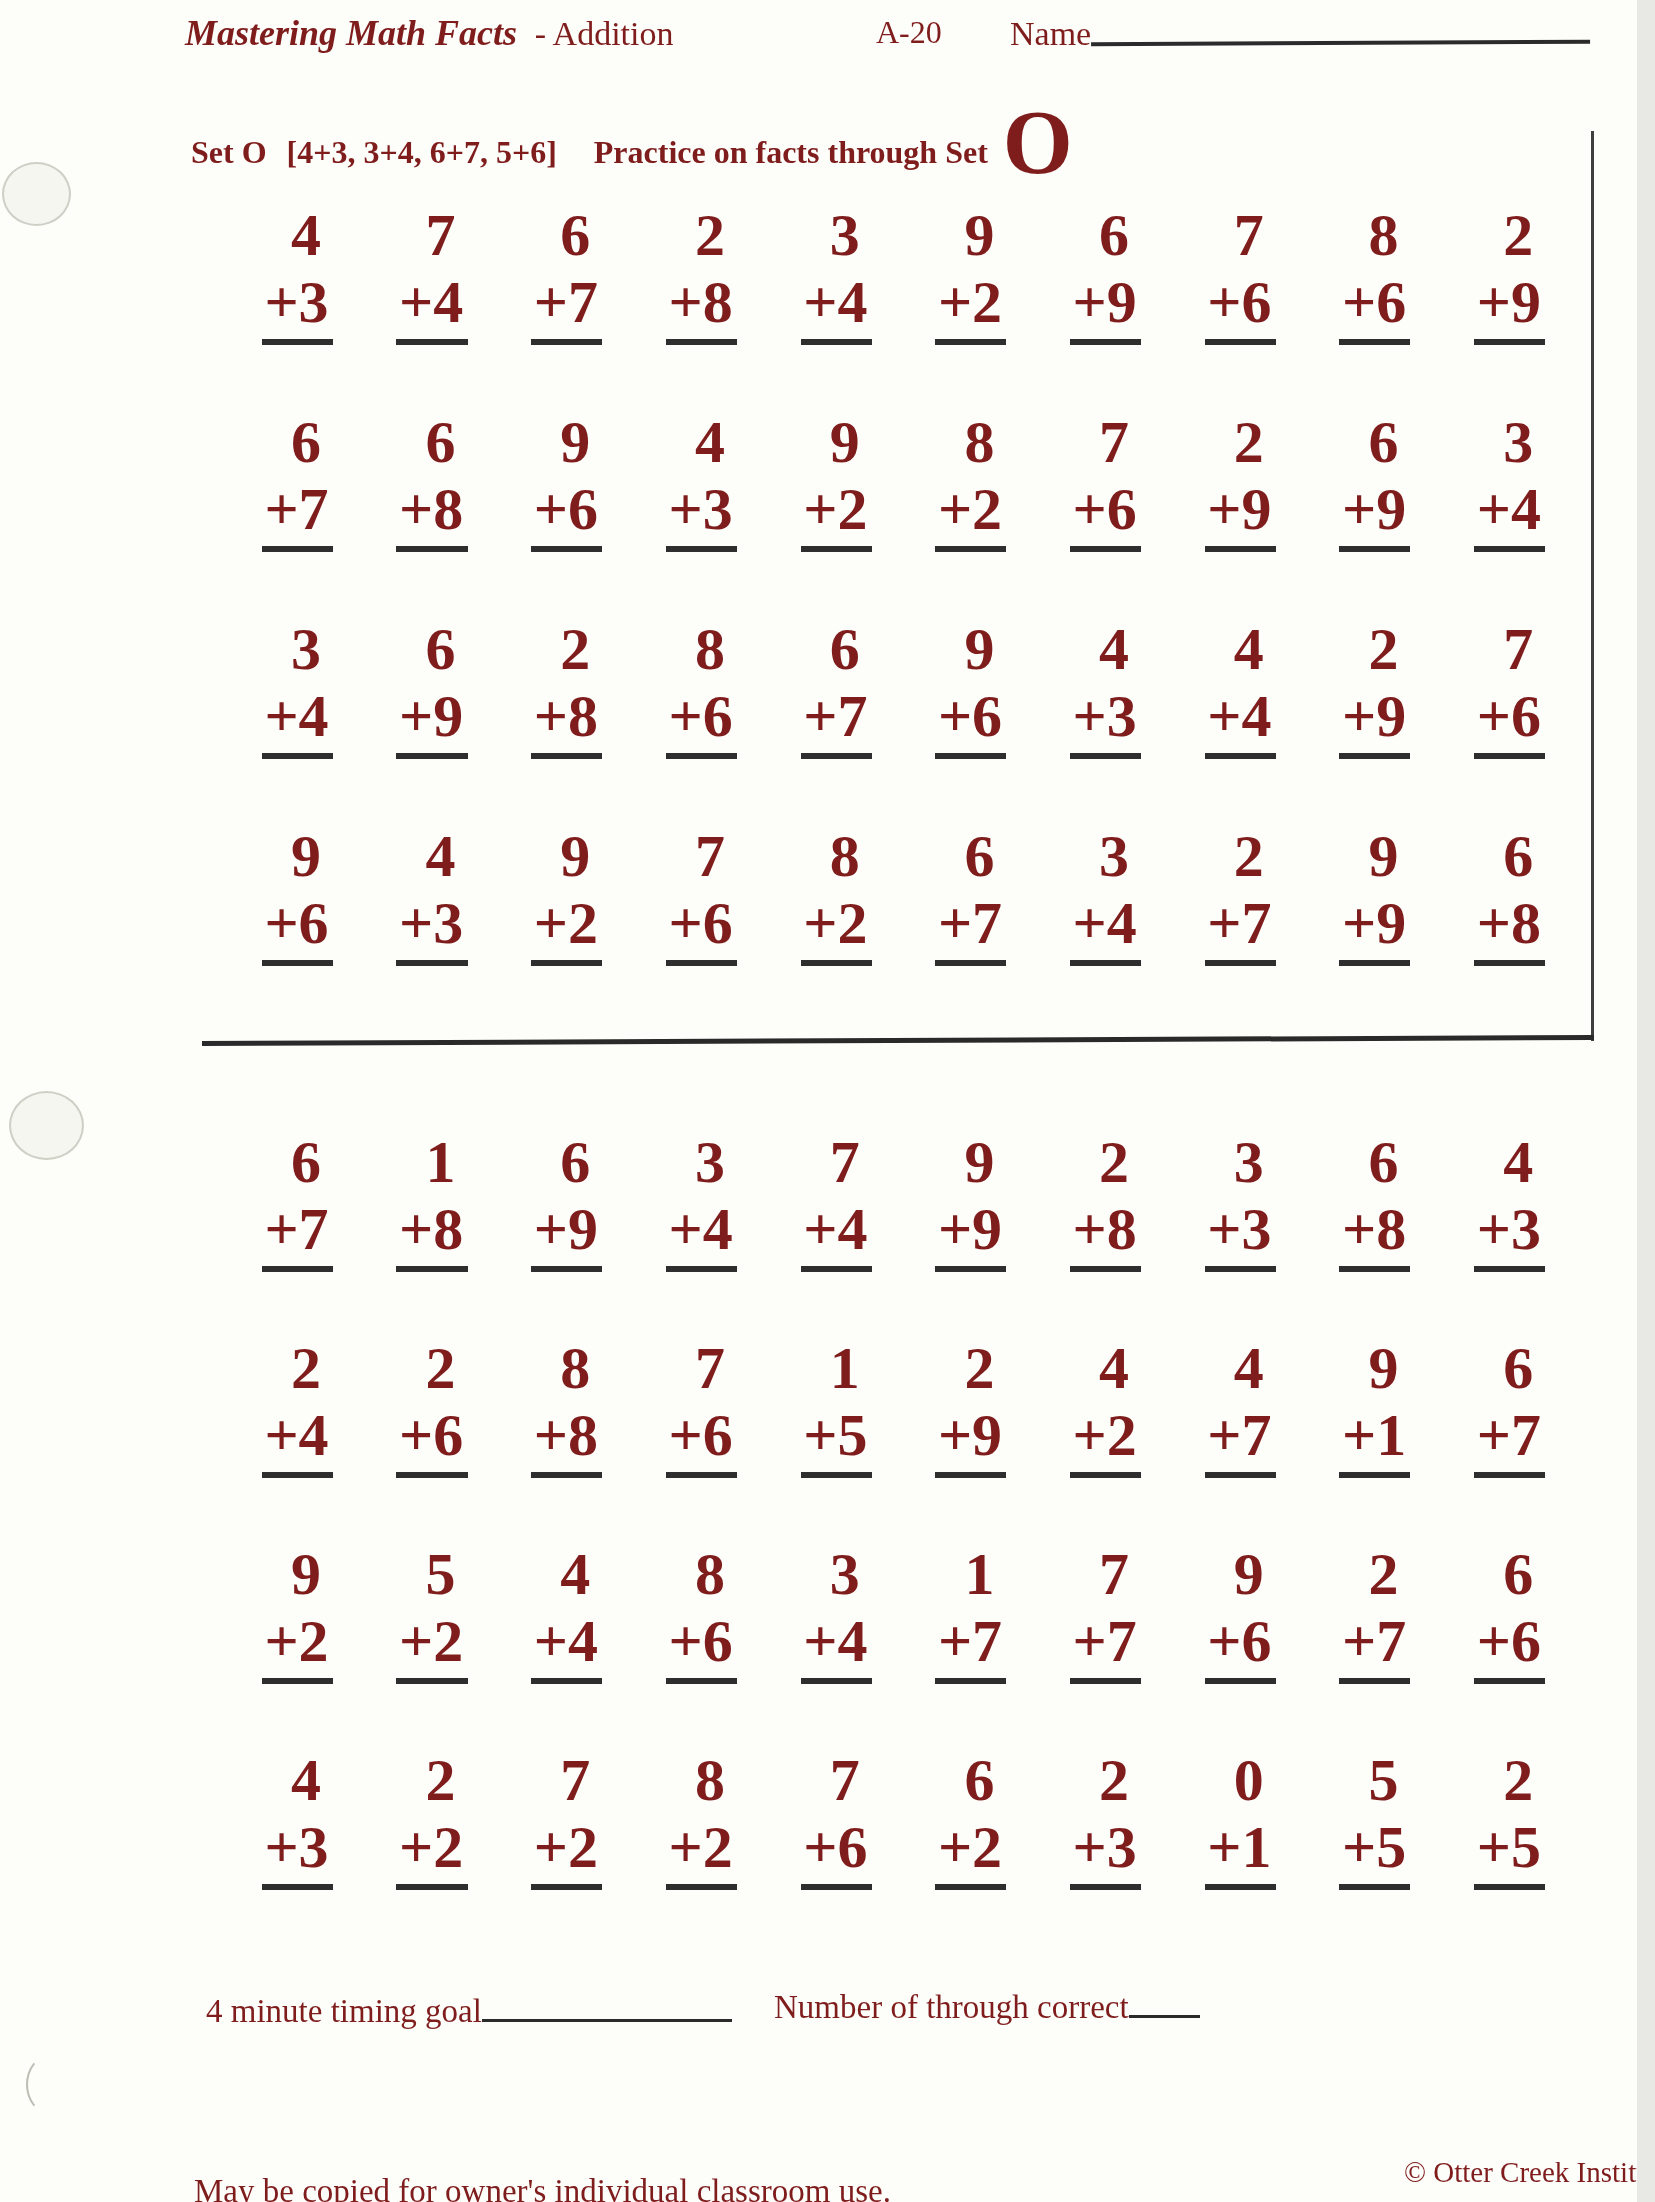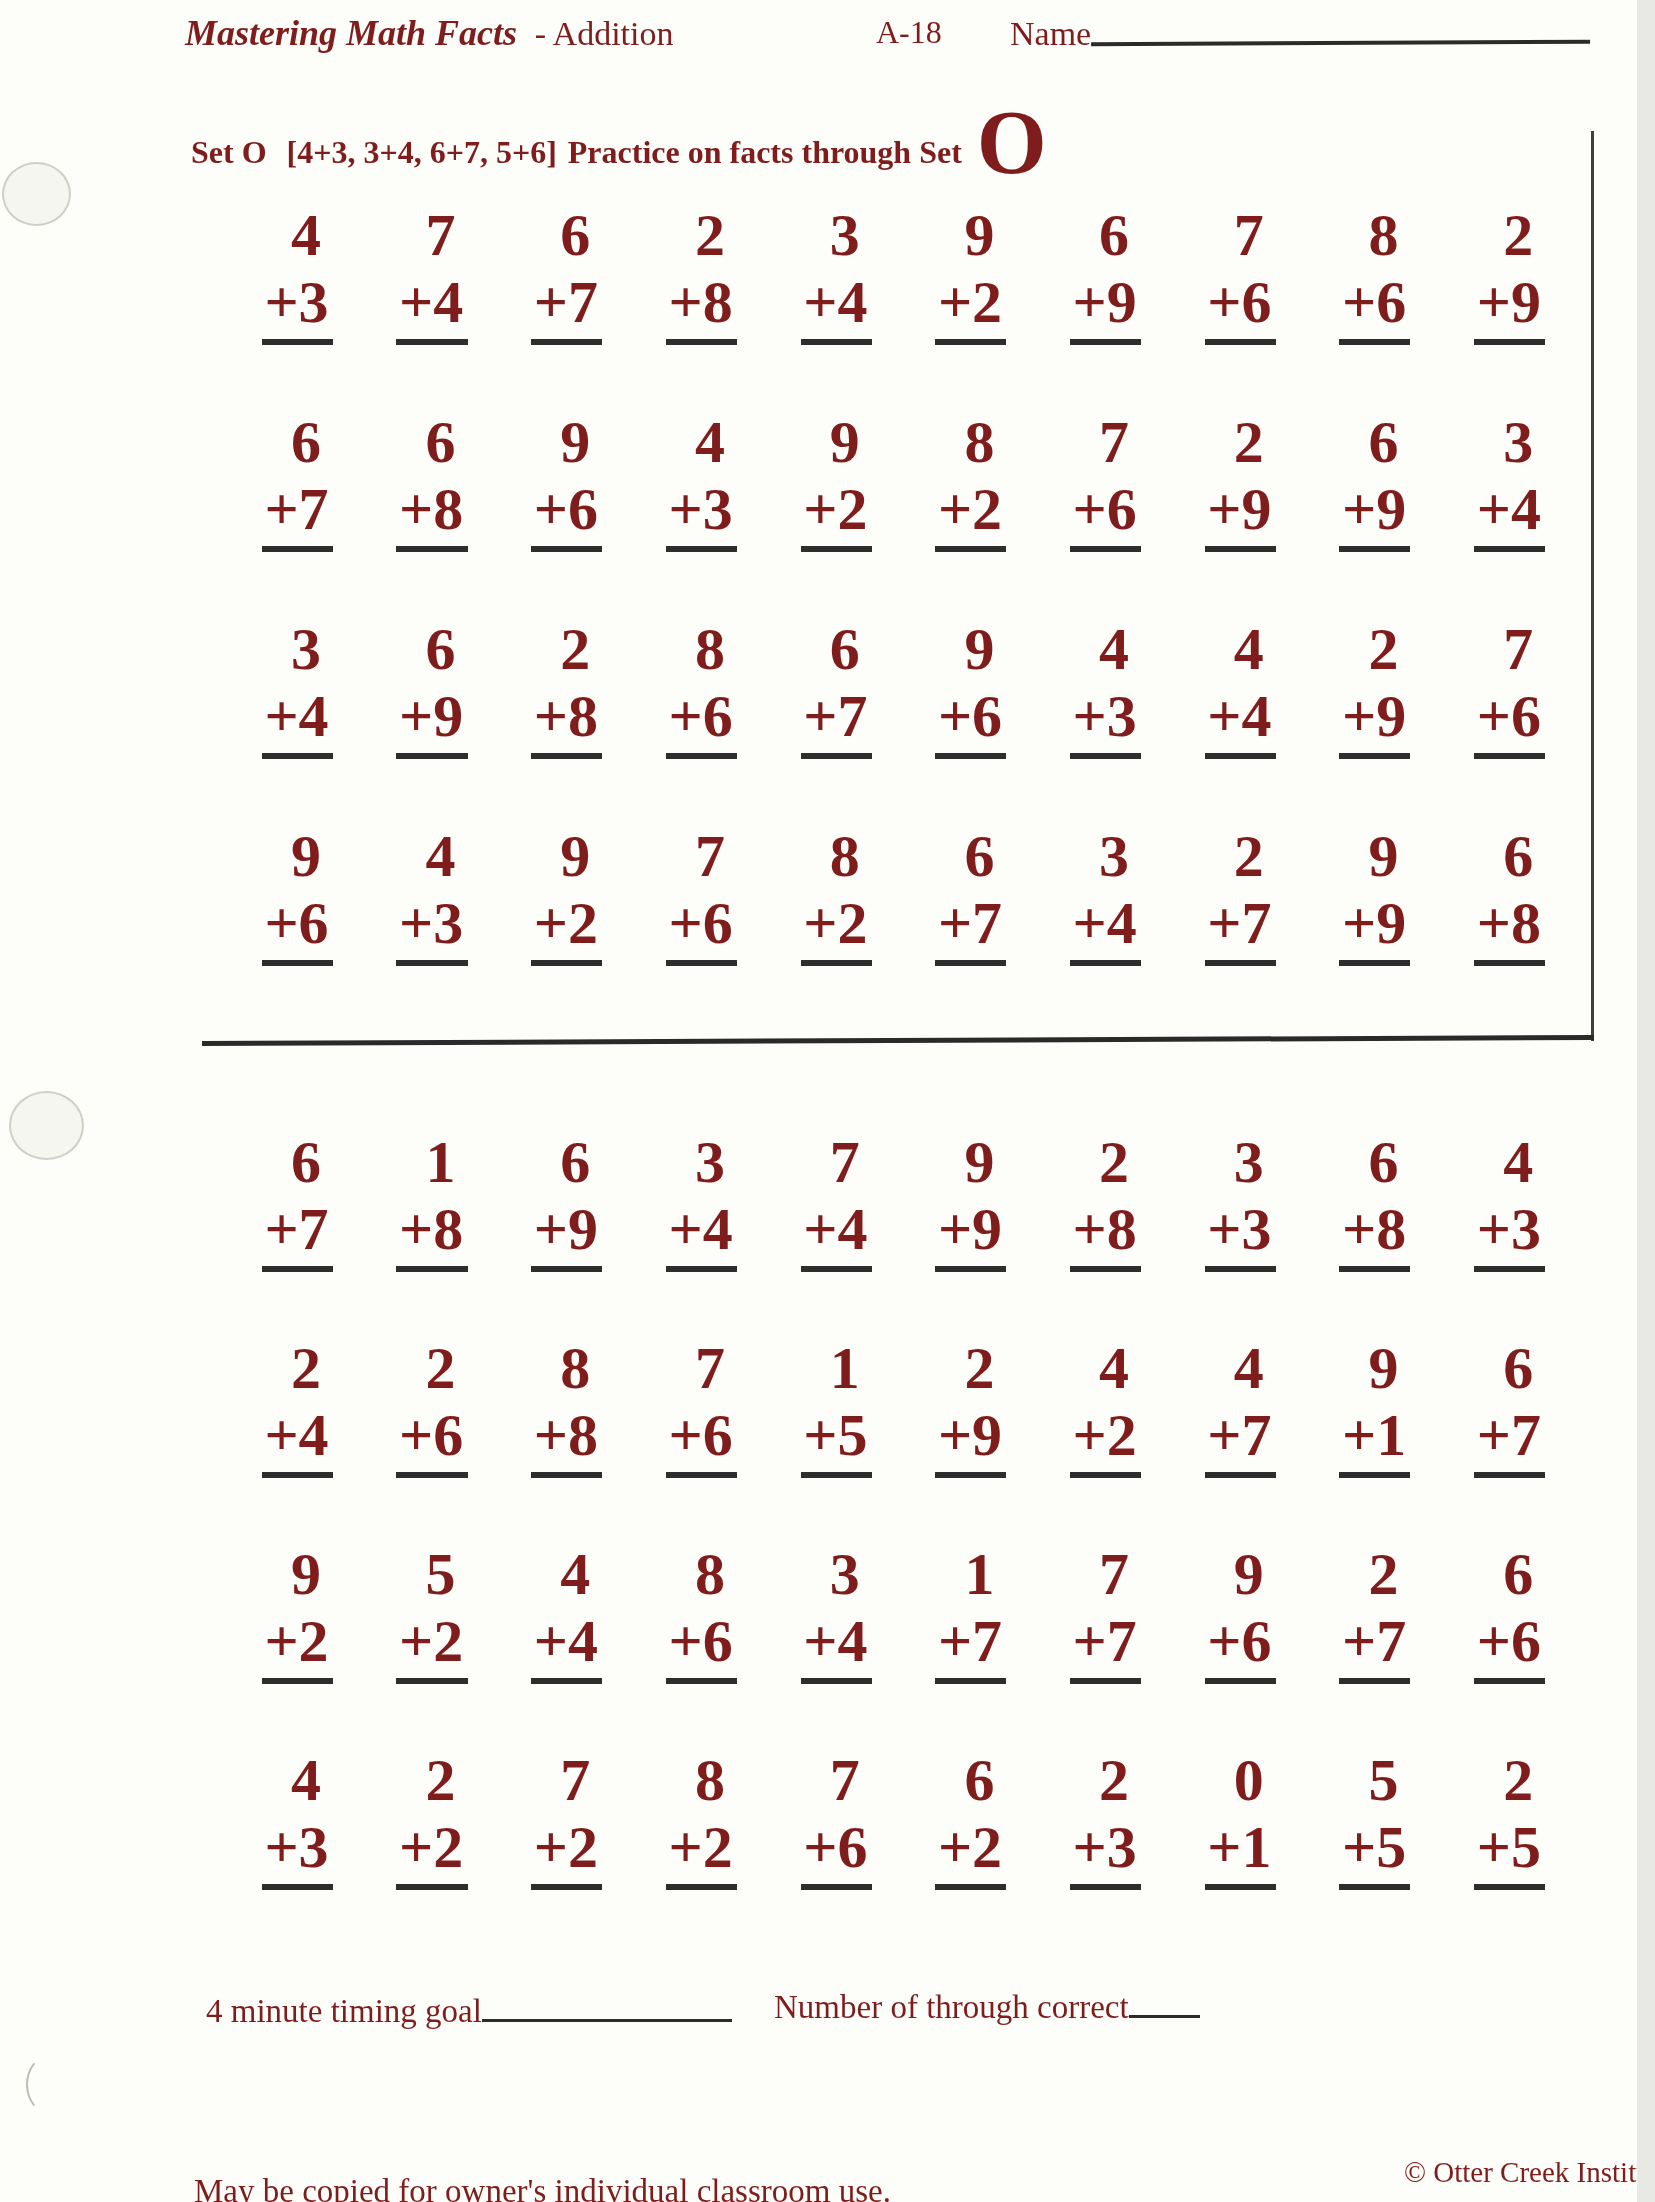--- a/index.html
+++ b/index.html
@@ -12,21 +12,21 @@
   
   .hdr-title{position:absolute;left:185px;top:12px;font-size:36px;white-space:nowrap;}
   .hdr-title .it{font-style:italic;font-weight:700;}
   .hdr-title .rest{font-weight:400;margin-left:8.6px;font-size:34px;}
   .page-code{position:absolute;left:876px;top:13.8px;font-size:32px;}
   .name-row{position:absolute;left:1010px;top:6.9px;font-size:34px;white-space:nowrap;}
   .name-blank{display:inline-block;width:499px;height:1em;border-bottom:4.3px solid #2b2b2b;transform:rotate(-0.3deg);}
   
   .set-header{position:absolute;left:191px;top:134px;font-size:32px;font-weight:700;white-space:nowrap;}
   .set-header .bracket{margin-left:12px;}
-  .set-header .sub{margin-left:3px;}
+  .set-header .sub{margin-left:29px;}
   .big-letter{font-size:90px;line-height:0;vertical-align:-10.3px;margin-left:6.9px;font-weight:700;}
   .timing-header{position:absolute;left:204px;top:1053px;font-size:30px;font-weight:700;white-space:nowrap;}
   
   .divider{position:absolute;left:202px;top:1038px;width:1392px;height:5.2px;background:#2a2a2a;transform:rotate(-0.25deg);}
   .right-border{position:absolute;left:1591px;top:131px;width:2.6px;height:910px;background:#3f3f3f;}
   
   .grid{position:absolute;left:230px;width:1347px;display:grid;grid-template-columns:repeat(10,1fr);}
   #practice-grid{top:205px;grid-template-rows:repeat(4,207px);}
   #timing-grid{top:1132px;grid-template-rows:repeat(4,206px);}
   .prob{display:flex;flex-direction:column;align-items:flex-end;justify-self:center;}
@@ -47,21 +47,21 @@
 </style>
 </head>
 <body>
 
 <div class="page">
 
   <div class="hdr-title">
     <span class="it">Mastering Math Facts</span>
     <span class="rest">- Addition</span>
   </div>
-  <div class="page-code">A-18</div>
+  <div class="page-code">A-20</div>
   <div class="name-row">
     <span>Name</span><span class="name-blank"></span>
   </div>
 
   <div class="punch punch-1"></div>
   <div class="punch punch-2"></div>
   <div class="punch punch-3"></div>
 
   <div class="set-header">
     <span>Set O</span>

